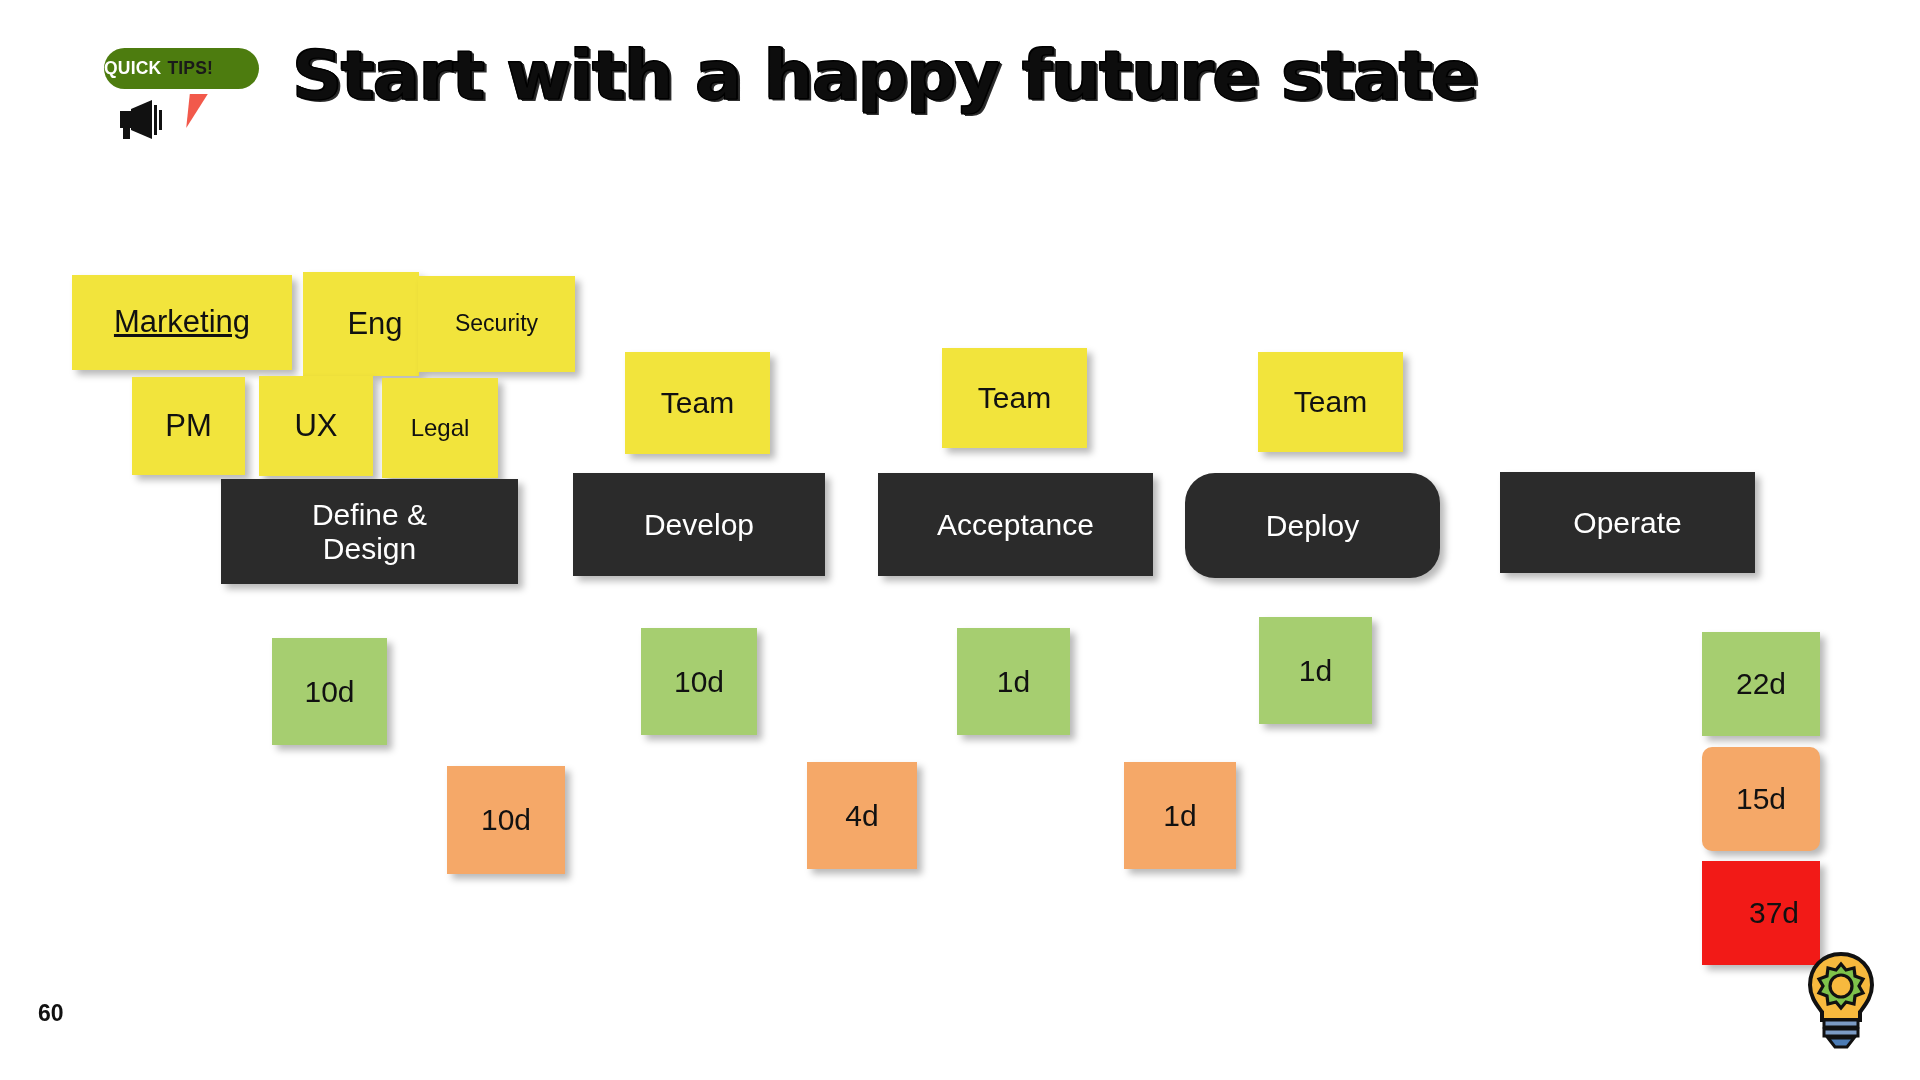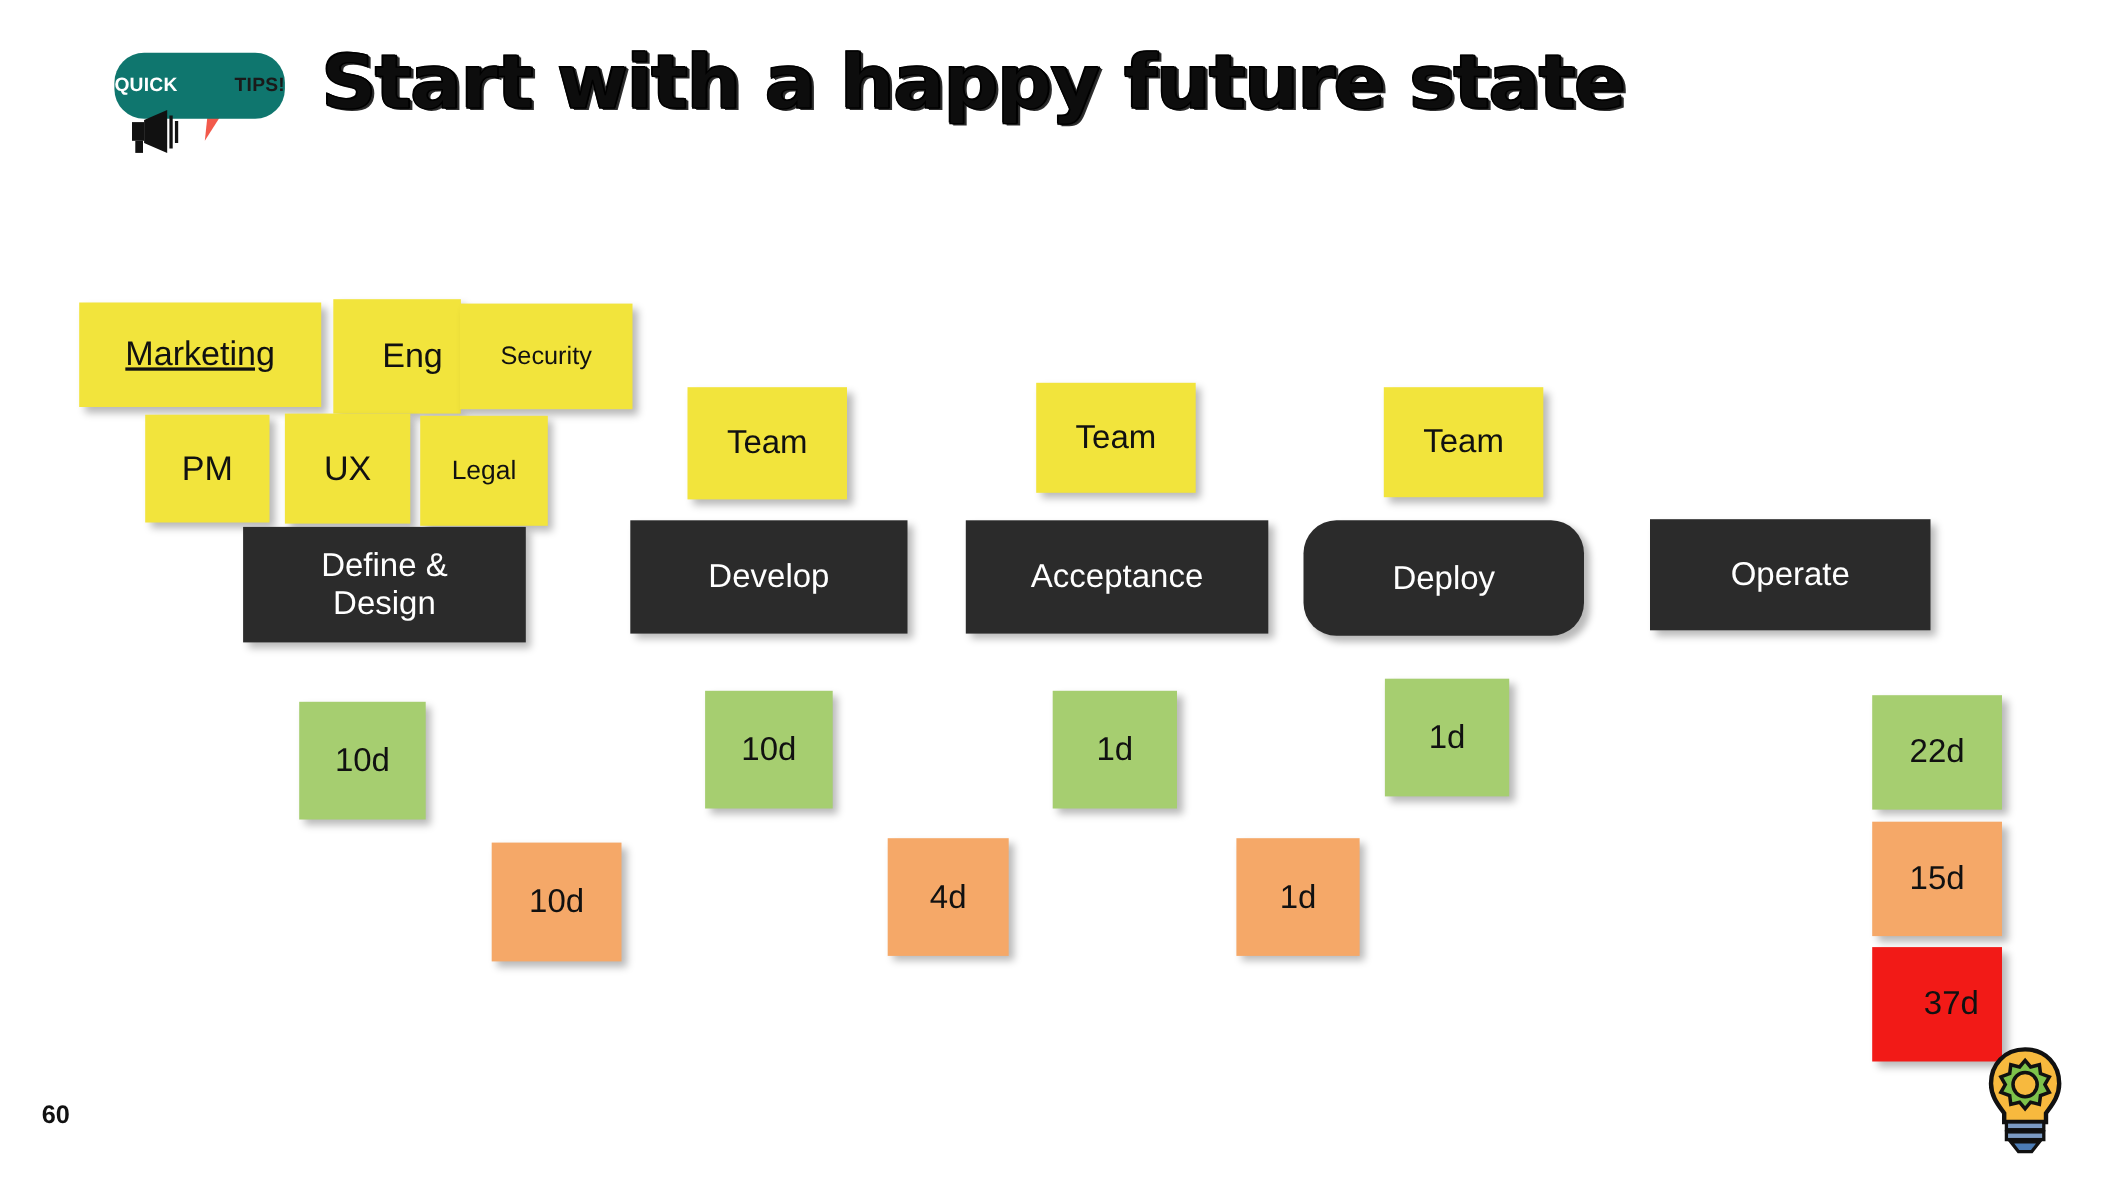--- a/index.html
+++ b/index.html
@@ -18,23 +18,23 @@
     background:#fff;
   }
 
   
   #header{ position:absolute; left:0; top:0; width:1920px; height:190px; }
 
   #quick-tips-badge{
     position:absolute; left:104px; top:48px; width:155px; height:56px;
   }
   #quick-tips-bubble{
-    position:absolute; left:0; top:0; width:155px; height:60px;
-    background:#0f766e; border-radius:27px;
-    display:flex; align-items:center; justify-content:space-between;
+    position:absolute; left:0; top:0; width:155px; height:41px;
+    background:#4d7c0f; border-radius:27px;
+    display:flex; align-items:center; justify-content:flex-start;
   }
   #quick-tips-bubble .qt-word{
     font-size:17.5px; font-weight:bold; letter-spacing:.2px;
     font-family:"Liberation Sans","DejaVu Sans",sans-serif;
     line-height:1;
   }
   #quick-tips-bubble .qt-quick{ color:#ffffff; margin-right:6px; }
   #quick-tips-bubble .qt-tips{ color:#1a1a1a; }
   #quick-tips-tail{
     position:absolute; left:84px; top:46px; width:0; height:0;
@@ -141,21 +141,21 @@
         <span>Team</span>
       </div>
       <div class="card sticky" style="left: 942px; top: 348px; width: 145px; height: 100px; font-size: 30px;">
         <span>Team</span>
       </div>
       <div class="card sticky" style="left: 1258px; top: 352px; width: 145px; height: 100px; font-size: 30px;">
         <span>Team</span>
       </div>
     </div>
   <div id="stage-layer">
-      <div class="card stage" style="left: 221px; top: 479px; width: 257px; height: 105px; font-size: 30px;">
+      <div class="card stage" style="left: 221px; top: 479px; width: 297px; height: 105px; font-size: 30px;">
         <span>Define &amp;<br>Design</span>
       </div>
       <div class="card stage" style="left: 573px; top: 473px; width: 252px; height: 103px; font-size: 30px;">
         <span>Develop</span>
       </div>
       <div class="card stage" style="left: 878px; top: 473px; width: 275px; height: 103px; font-size: 30px;">
         <span>Acceptance</span>
       </div>
       <div class="card stage" style="left: 1185px; top: 473px; width: 255px; height: 105px; font-size: 30px; border-radius: 30px;">
         <span>Deploy</span>
@@ -182,21 +182,21 @@
       </div>
       <div class="card dur-orange" style="left: 1124px; top: 762px; width: 112px; height: 107px; font-size: 30px;">
         <span>1d</span>
       </div>
       <div class="card dur-green" style="left: 1259px; top: 617px; width: 113px; height: 107px; font-size: 30px;">
         <span>1d</span>
       </div>
       <div class="card dur-green" style="left: 1702px; top: 632px; width: 118px; height: 104px; font-size: 30px;">
         <span>22d</span>
       </div>
-      <div class="card dur-orange" style="left: 1702px; top: 747px; width: 118px; height: 104px; font-size: 30px;">
+      <div class="card dur-orange" style="left: 1702px; top: 747px; width: 118px; height: 104px; font-size: 30px; border-radius: 10px;">
         <span>15d</span>
       </div>
       <div class="card dur-red" style="left: 1702px; top: 861px; width: 118px; height: 104px; font-size: 30px;">
         <span>37d</span>
       </div>
     </div>
 
   <div id="page-number">60</div>
 
   <svg id="bulb-icon" viewBox="0 0 78 100">

